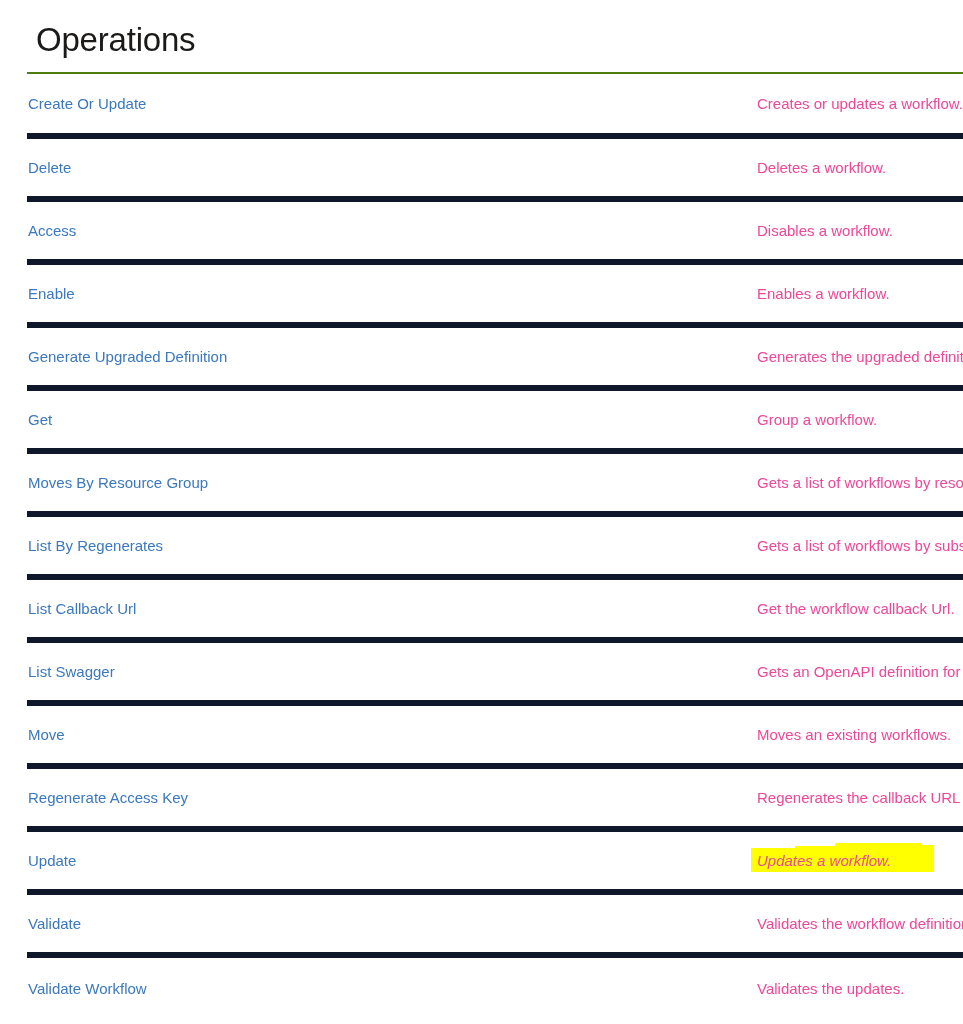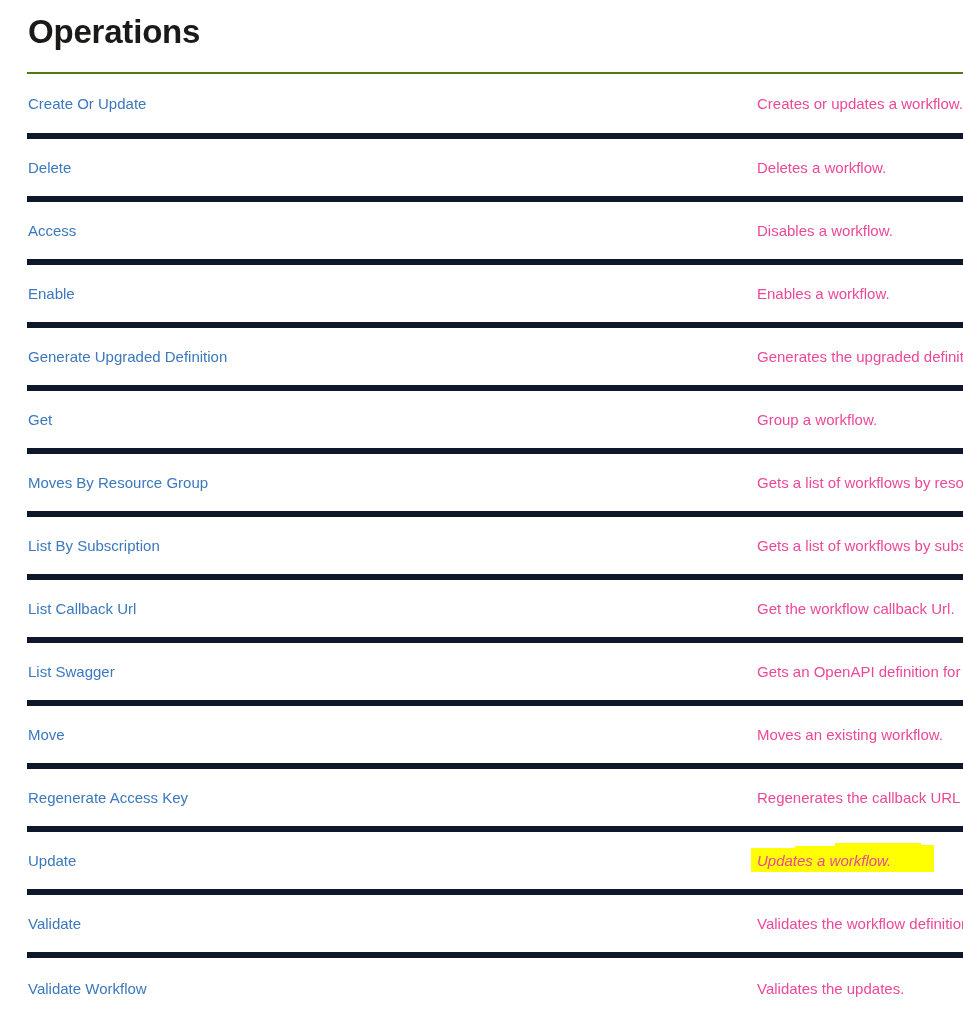--- a/index.html
+++ b/index.html
@@ -22,24 +22,24 @@
     height: 1024px;
     background: #ffffff;
     box-sizing: border-box;
   }
 
   
   .page-title {
     position: absolute;
     left: 28px;
     top: 10px;
-    margin: 0;
+    margin: 8px;
     font-size: 33px;
     line-height: 44px;
-    font-weight: 700;
+    font-weight: 400;
     letter-spacing: -0.2px;
     color: #1b1a19;
     white-space: nowrap;
   }
 
   
   .operations-table {
     position: absolute;
     left: 27px;
     top: 72px;
@@ -169,34 +169,34 @@
         </tr>
         <tr class="op-row">
           <td class="col-name"><a class="op-link">Get</a></td>
           <td class="col-desc"><span class="op-desc">Group a workflow.</span></td>
         </tr>
         <tr class="op-row">
           <td class="col-name"><a class="op-link">Moves By Resource Group</a></td>
           <td class="col-desc"><span class="op-desc">Gets a list of workflows by resource group.</span></td>
         </tr>
         <tr class="op-row">
-          <td class="col-name"><a class="op-link">List By Subscription</a></td>
+          <td class="col-name"><a class="op-link">List By Regenerates</a></td>
           <td class="col-desc"><span class="op-desc">Gets a list of workflows by subscription.</span></td>
         </tr>
         <tr class="op-row">
           <td class="col-name"><a class="op-link">List Callback Url</a></td>
           <td class="col-desc"><span class="op-desc">Get the workflow callback Url.</span></td>
         </tr>
         <tr class="op-row">
           <td class="col-name"><a class="op-link">List Swagger</a></td>
           <td class="col-desc"><span class="op-desc">Gets an OpenAPI definition for the workflow.</span></td>
         </tr>
         <tr class="op-row">
           <td class="col-name"><a class="op-link">Move</a></td>
-          <td class="col-desc"><span class="op-desc">Moves an existing workflow.</span></td>
+          <td class="col-desc"><span class="op-desc">Moves an existing workflows.</span></td>
         </tr>
         <tr class="op-row">
           <td class="col-name"><a class="op-link">Regenerate Access Key</a></td>
           <td class="col-desc"><span class="op-desc">Regenerates the callback URL access key for request triggers.</span></td>
         </tr>
         <tr class="op-row">
           <td class="col-name"><a class="op-link">Update</a></td>
           <td class="col-desc"><span class="op-desc highlighted"><span class="hl-mark">
                 <span class="hl-a"></span>
                 <span class="hl-b"></span>

